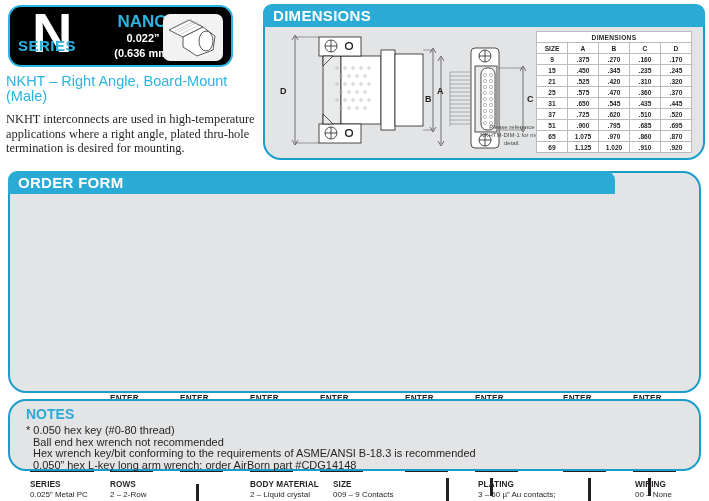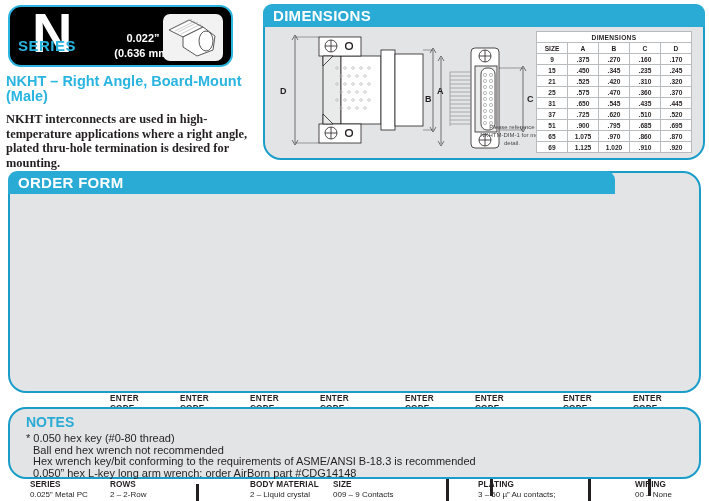--- a/index.html
+++ b/index.html
@@ -46,26 +46,26 @@
     position: absolute; left: 88px; top: 40px; width: 90px; text-align: center;
     font-size: 11px; font-weight: bold; color: #fff;
   }
   .badge-img {
     position: absolute; right: 8px; top: 7px; width: 60px; height: 47px;
     background: #f2f2f2; border-radius: 7px;
   }
 
   .prod-title {
     position: absolute; left: 6px; top: 74px; width: 250px;
-    font-size: 14.5px; font-weight: bold; color: #2ab4e0; line-height: 15px;
+    font-size: 14.5px; font-weight: normal; color: #2ab4e0; line-height: 15px;
   }
   .prod-desc {
     position: absolute; left: 6px; top: 112px; width: 252px;
     font-family: "Liberation Serif", serif;
-    font-size: 12.4px; color: #231f20; line-height: 14.5px; font-weight: bold;
+    font-size: 12.4px; color: #231f20; line-height: 14.5px;
   }
 
   
   #dimensions-panel { left: 263px; top: 4px; width: 442px; height: 156px; }
   .sec-head {
     position: absolute; left: -2px; top: -2px; height: 23px;
     background: #29abd6;
     border-radius: 9px 9px 0 0;
     color: #fff; font-size: 15px; font-weight: bold;
     padding: 3px 0 0 10px; letter-spacing: .3px;
@@ -118,39 +118,40 @@
     position: absolute; width: 11px; height: 5px; background: #231f20;
   }
 
   .lbl { position: absolute; font-size: 8px; color: #231f20; line-height: 9.6px; }
   .lbl b { font-size: 8.2px; letter-spacing: .1px; }
   .lbl .ind { display: block; padding-left: 10px; }
 
   .leader { position: absolute; width: 3px; background: #231f20; }
 
   
-  #notes-panel { left: 8px; top: 399px; width: 693px; height: 72px; margin-top: 8px; }
+  #notes-panel { left: 8px; top: 399px; width: 693px; height: 72px; }
   .notes-title {
     position: absolute; left: 16px; top: 5px;
     font-size: 14px; font-weight: bold; color: #29abd6;
   }
   .notes-list {
     position: absolute; left: 16px; top: 24px;
     font-size: 11px; color: #231f20; line-height: 11.6px;
   }
   .notes-list div:not(:first-child) { padding-left: 7px; }
 </style>
 </head>
 <body>
 
 <div class="page">
 
   <div class="badge">
     <span class="badge-n">N</span>
     <span class="badge-series">SERIES</span>
+    <span class="badge-nano">NANO</span>
     <span class="badge-size">0.022”</span>
     <span class="badge-size2">(0.636 mm)</span>
     <span class="badge-img">
       <svg width="60" height="47" viewBox="0 0 60 47">
         <g fill="#fff" stroke="#58595b" stroke-width="1">
           <path d="M6 16 L26 6 L40 13 L20 23 Z"></path>
           <path d="M20 23 L40 13 L52 22 L50 36 L34 42 L20 33 Z"></path>
           <ellipse cx="43" cy="27" rx="7" ry="10" fill="#fff"></ellipse>
         </g>
         <g stroke="#9a9b9e" stroke-width="0.5">

